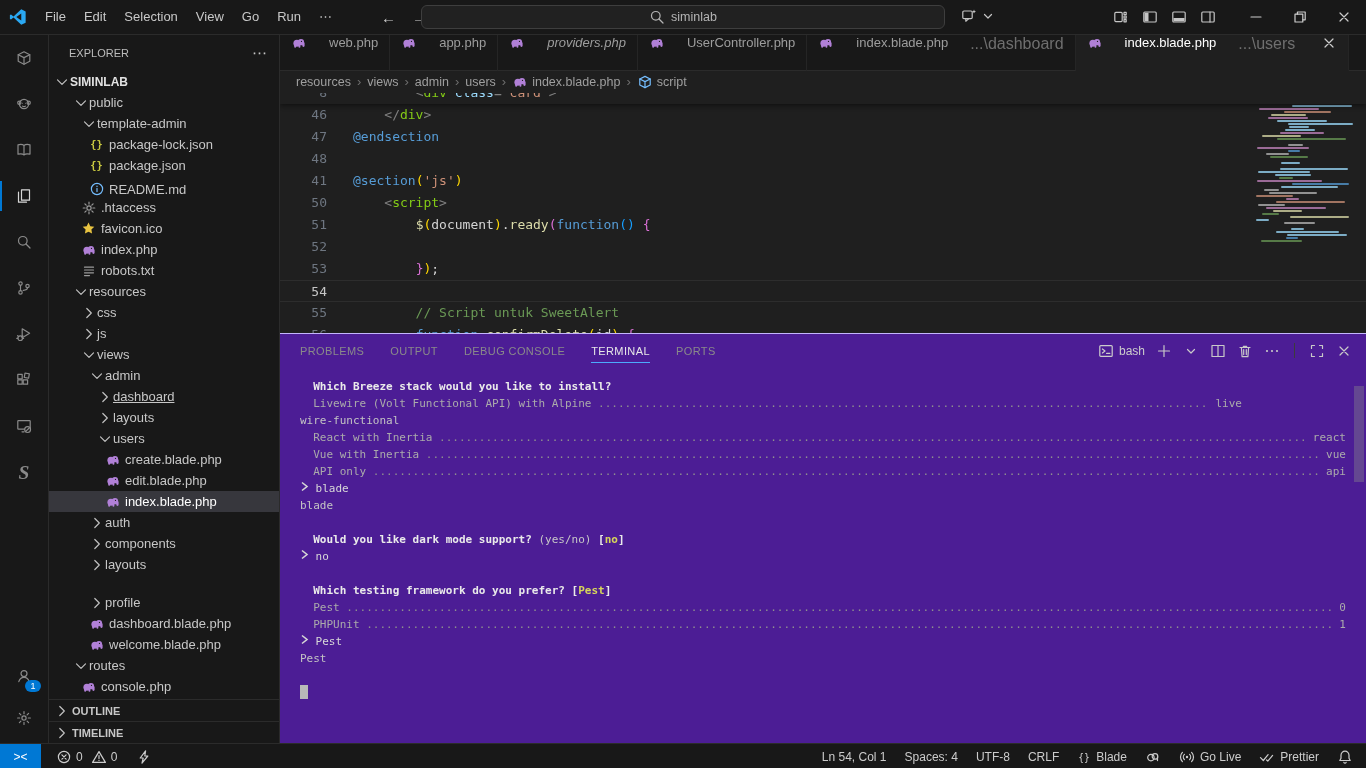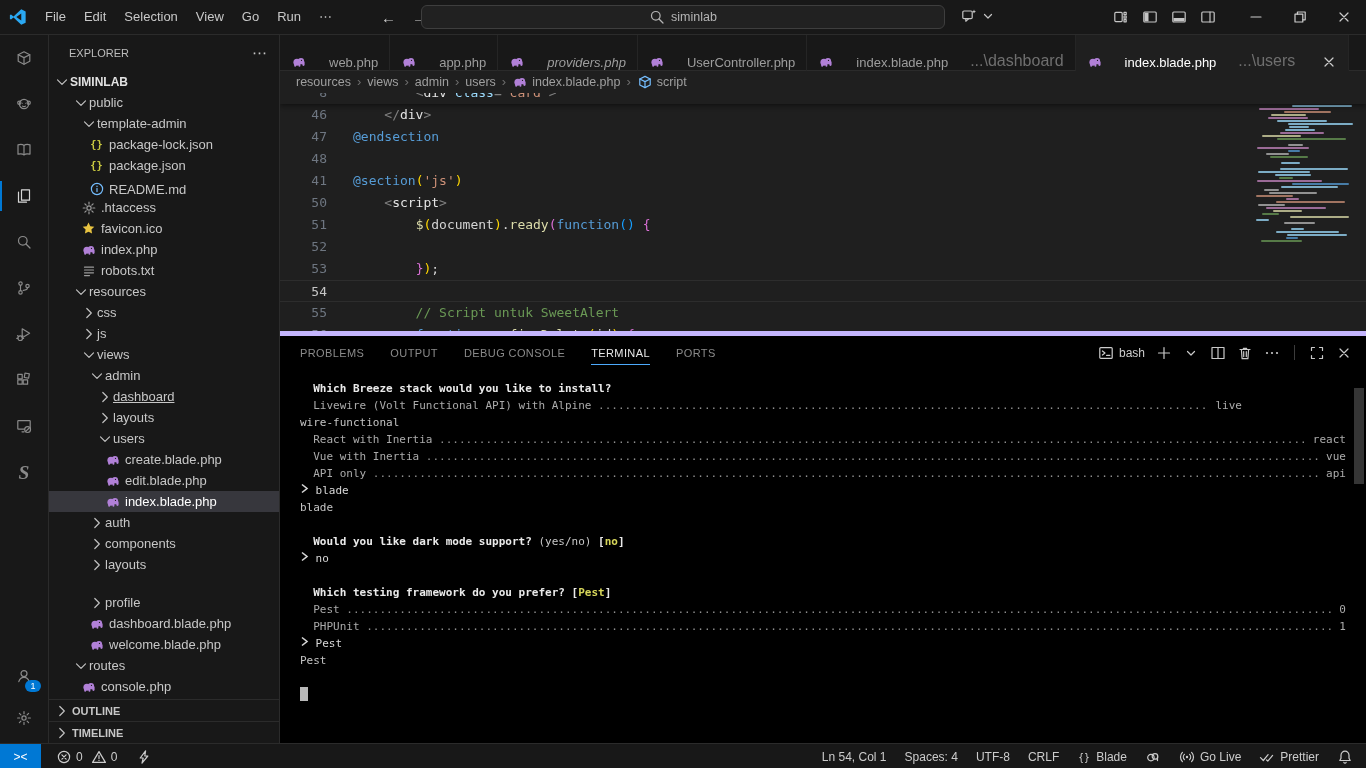--- a/index.html
+++ b/index.html
@@ -46,21 +46,21 @@
   .chev{width:17px;display:flex;justify-content:center;color:#c0c0c0;flex:none}
   .ficon{width:17px;display:flex;justify-content:center;flex:none;margin-right:4px}
   .sections{margin-top:auto}
   .sec{height:21px;display:flex;align-items:center;border-top:1px solid #2b2b2b;font-weight:bold;
        font-size:11px;color:#c7c7c7;padding-left:4px;gap:2px}
 
   
   .editor-col{flex:1;min-width:0;display:flex;flex-direction:column;background:#1f1f1f}
   .tabsbar{height:36px;background:#181818;display:flex;align-items:stretch}
   .tab-spacer{width:27px;border-bottom:1px solid #2b2b2b}
-  .tab{display:flex;align-items:flex-end;padding:0 11px;gap:22px;color:#9d9d9d;font-size:13px;
+  .tab{display:flex;align-items:flex-start;padding:0 11px;gap:22px;color:#9d9d9d;font-size:13px;
        background:#181818;border-right:1px solid #252525;border-bottom:1px solid #2b2b2b;white-space:nowrap}
   .tab.italic .tab-label{font-style:italic}
   .tab.active{background:#1f1f1f;color:#fff;border-bottom-color:transparent}
   .tab .desc{color:#6f6f6f;font-size:16px}
   .tab .close{margin-left:4px;color:#cdcdcd}
   .tab-fill{flex:1;border-bottom:1px solid #2b2b2b;display:flex;align-items:center;justify-content:flex-end}
   .tab-actions{display:flex;align-items:center;gap:14px;padding:0 14px;color:#ccc}
 
   .breadcrumbs{height:22px;display:flex;align-items:center;padding-left:16px;font-size:12.5px;
                color:#9f9f9f;gap:6px;background:#1f1f1f}
@@ -69,28 +69,28 @@
 
   .editor-wrap{height:240px;position:relative;overflow:hidden;
                font-family:"DejaVu Sans Mono",monospace;font-size:13px;line-height:22px;color:#d4d4d4}
   .sticky{height:11px;overflow:hidden;box-shadow:0 2px 5px rgba(0,0,0,.45);position:relative;z-index:3;background:#1f1f1f}
   .sticky-inner{transform:translateY(-11px)}
   .code-line{display:flex;height:22px;box-sizing:border-box}
   .code-line.current{border-top:1px solid #2d2d2d;border-bottom:1px solid #2d2d2d}
   .gutter{width:47px;text-align:right;color:#6e7681;flex:none}
   .code-line.current .gutter{color:#c6c6c6}
   .code-content{padding-left:26px;white-space:pre}
-  .tk-tag{color:#e5e5e5}.tk-punc{color:#808080}.tk-attr{color:#9cdcfe}.tk-str{color:#ce9178}
+  .tk-tag{color:#84cc16}.tk-punc{color:#808080}.tk-attr{color:#9cdcfe}.tk-str{color:#ce9178}
   .tk-dir{color:#569cd6}.tk-fn{color:#dcdcaa}.tk-kw{color:#569cd6}.tk-b1{color:#ffd700}
   .tk-b2{color:#da70d6}.tk-b3{color:#179fff}.tk-txt{color:#d4d4d4}.tk-cmt{color:#6a9955}
   .minimap{position:absolute;top:0;right:9px;width:104px;height:160px;overflow:hidden}
   .mm-row{height:2px;margin-bottom:1px;border-radius:1px}
 
   
-  .panel{height:410px;background:#000000;border-top:5px solid #c4b5fd;display:flex;flex-direction:column;position:relative}
+  .panel{height:410px;background:#4c1d95;border-top:1px solid #c4b5fd;display:flex;flex-direction:column;position:relative}
   .panel-header{height:34px;display:flex;align-items:center;padding:0 14px 0 20px;flex:none}
   .panel-tabs{display:flex;gap:26px;font-size:11px;letter-spacing:.4px;color:#8a8a8a}
   .panel-tab{height:34px;display:flex;align-items:center;position:relative}
   .panel-tab.active{color:#e7e7e7}
   .panel-tab.active::after{content:"";position:absolute;left:0;right:0;bottom:5px;height:1px;background:#4daafc}
   .panel-actions{margin-left:auto;display:flex;align-items:center;gap:11px;color:#c9c9c9}
   .shell{display:flex;align-items:center;gap:5px;font-size:12px;color:#cccccc}
   .sep-v{width:1px;height:15px;background:#3c3c3c;margin:0 3px}
   .terminal{flex:1;padding:10px 20px 0 20px;font-family:"DejaVu Sans Mono",monospace;font-size:11px;
             line-height:17px;color:#c8c8c8;overflow:hidden}

